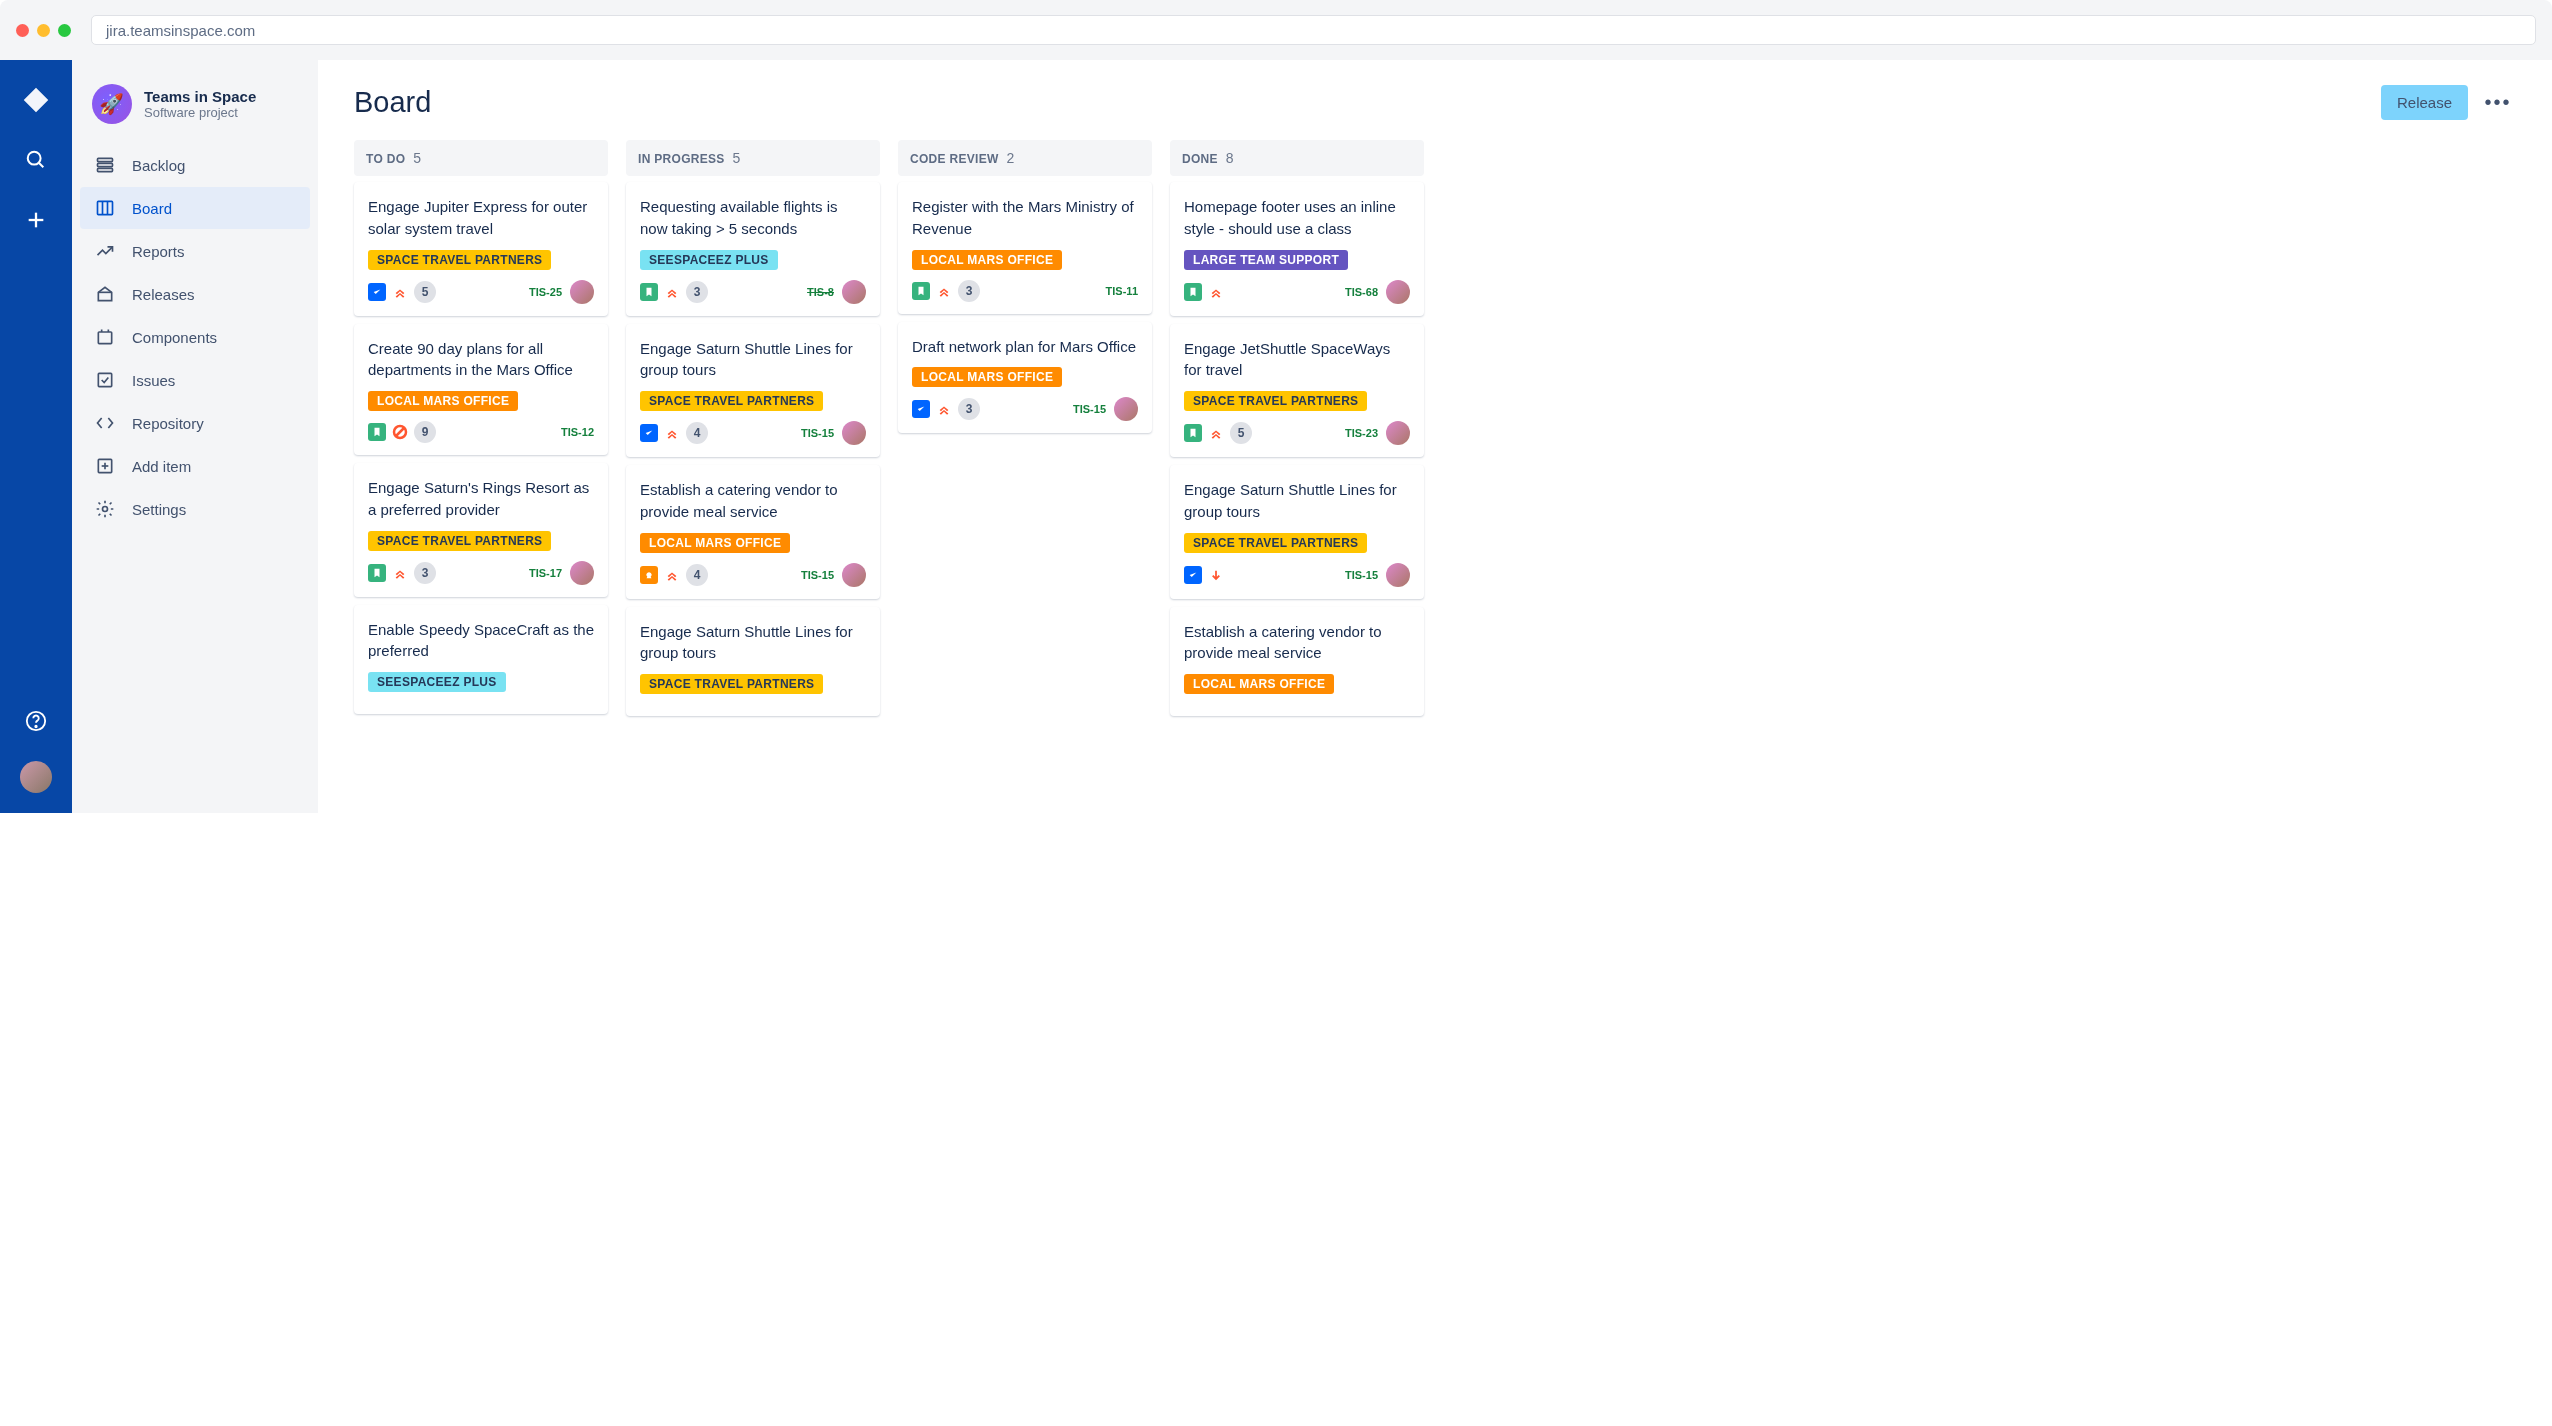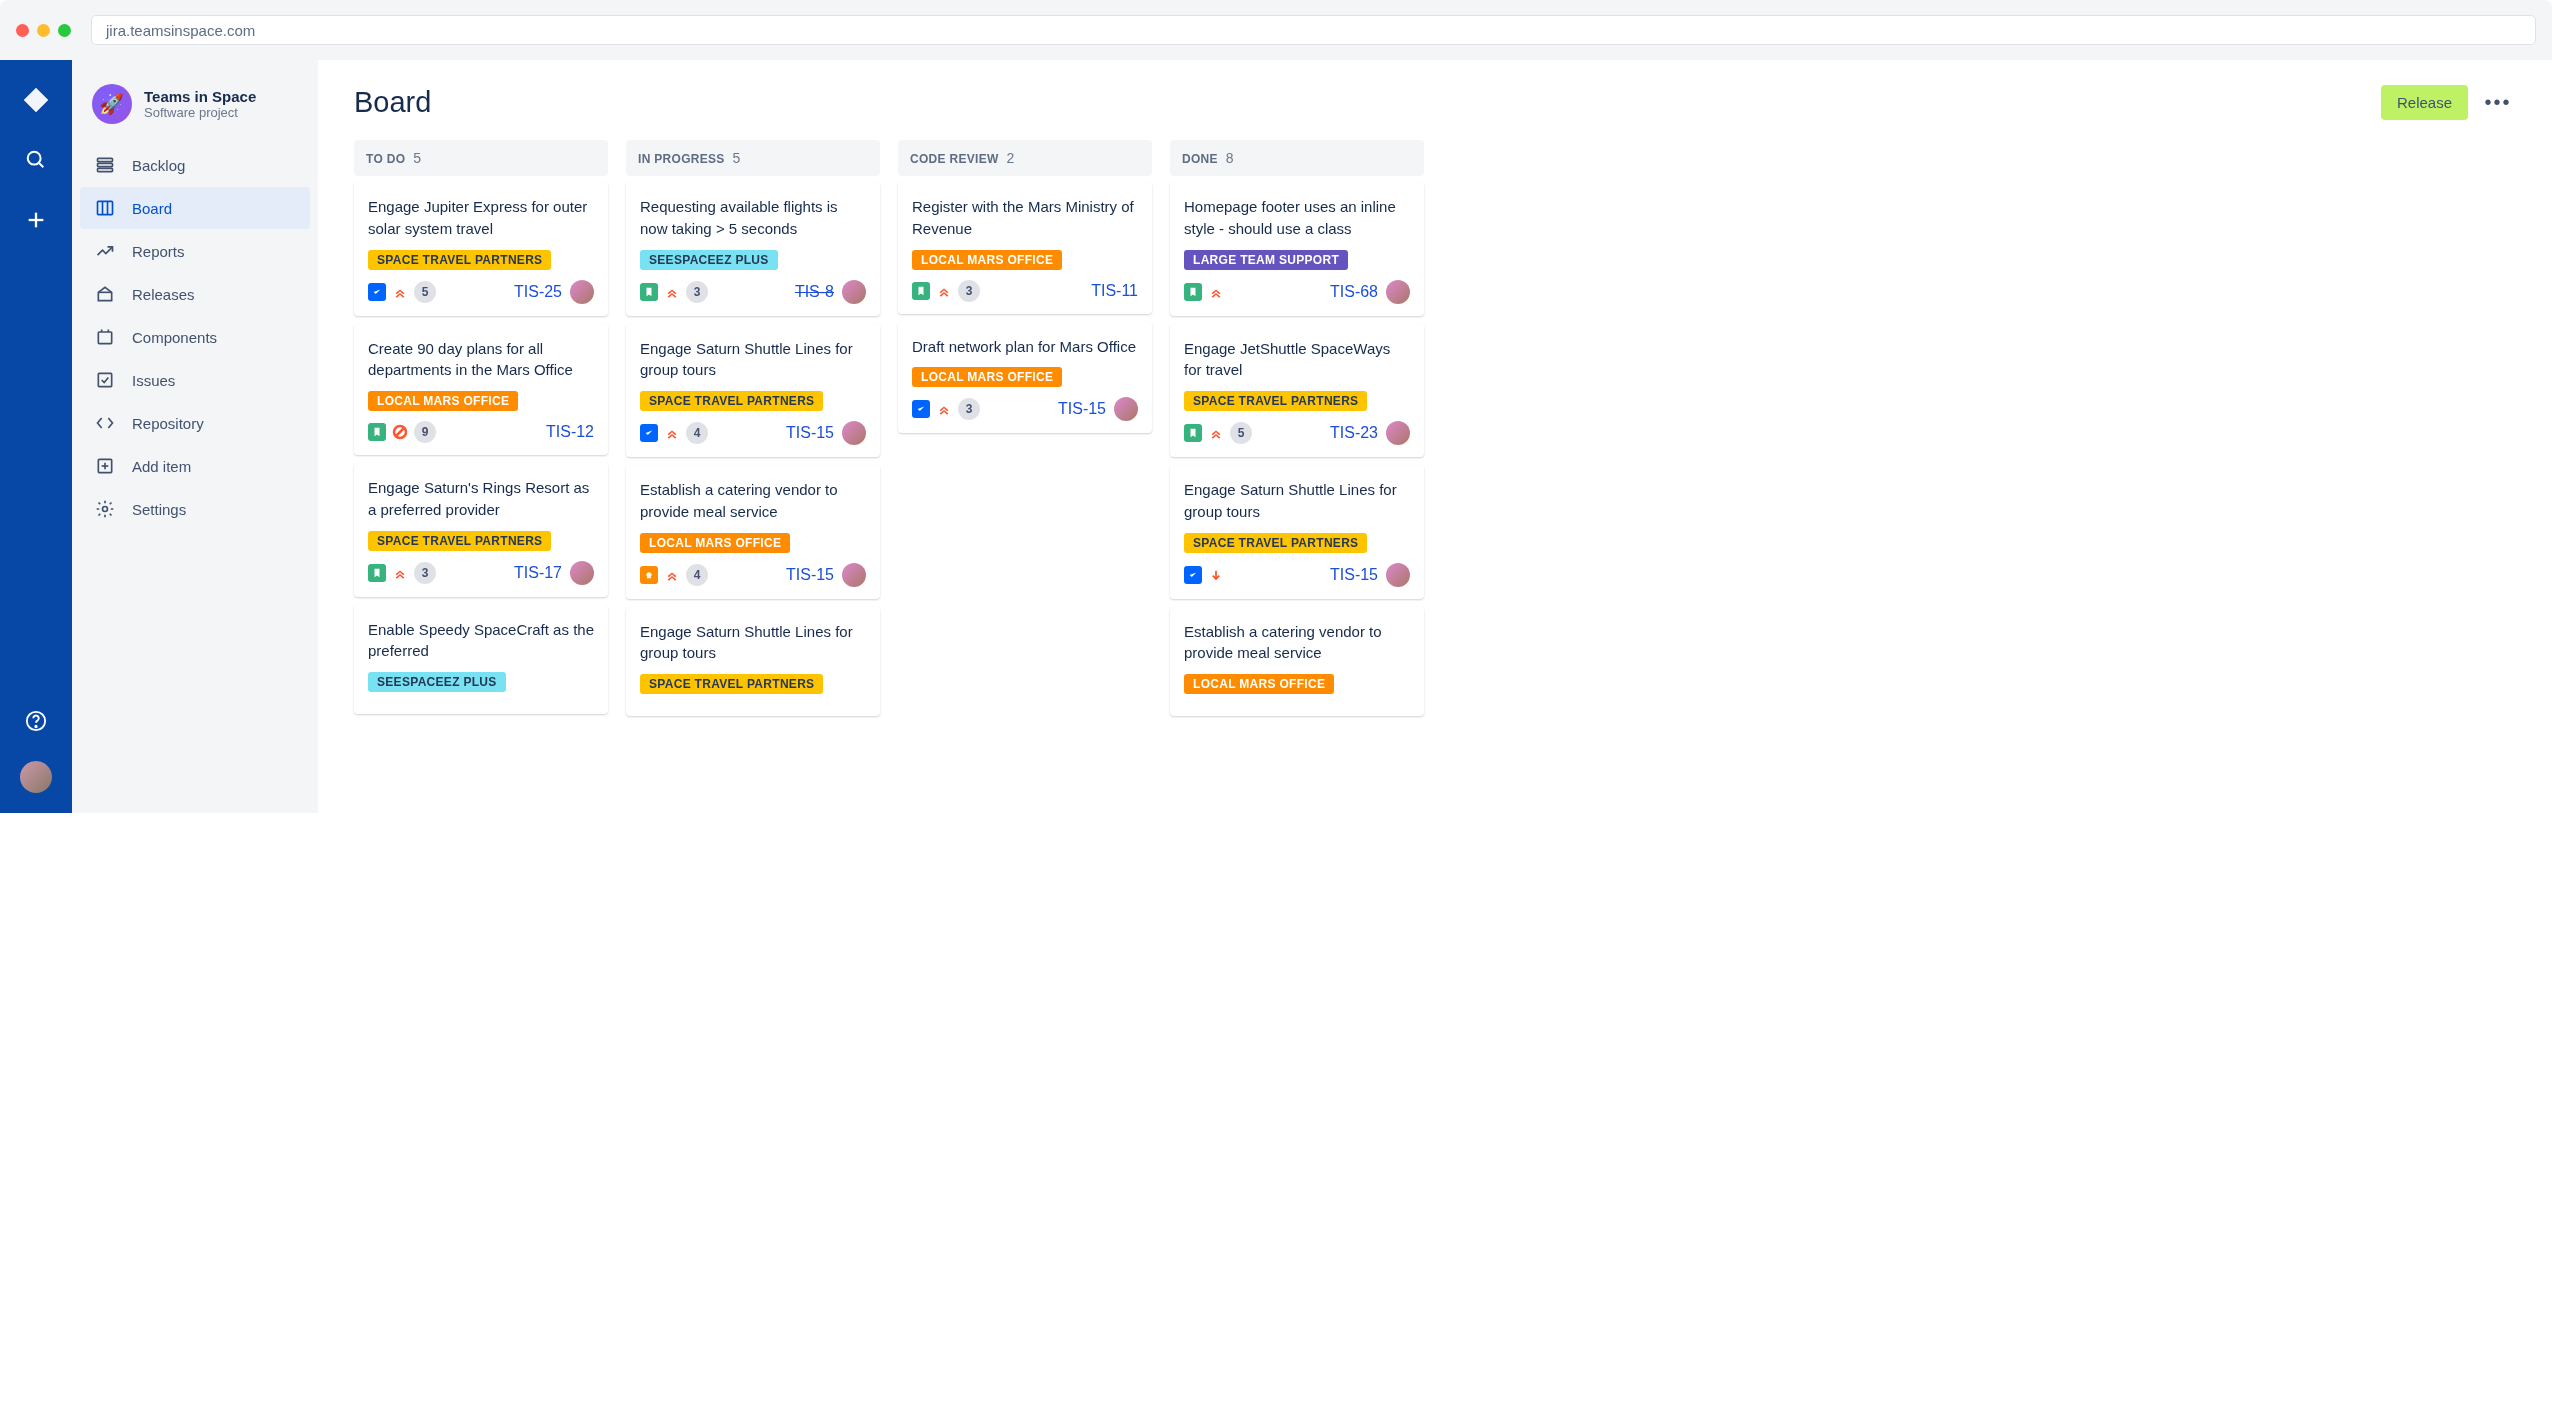--- a/index.html
+++ b/index.html
@@ -33,21 +33,21 @@
 .nav-item { display: flex; align-items: center; gap: 16px; padding: 10px 14px; border-radius: 4px; cursor: pointer; color: #42526E; font-size: 15px; }
 .nav-item.active { background: #E4ECF9; color: #0052CC; font-weight: 500; }
 .nav-icon { width: 22px; height: 22px; display: flex; align-items: center; justify-content: center; color: #42526E; }
 .nav-item.active .nav-icon { color: #0052CC; }
 
 
 .main { flex: 1; background: #fff; padding: 24px 36px; overflow: hidden; }
 .main-header { display: flex; align-items: center; justify-content: space-between; margin-bottom: 20px; }
 .page-title { font-size: 29px; font-weight: 500; color: #172B4D; }
 .header-actions { display: flex; align-items: center; gap: 12px; }
-.release-btn { background: #bef264; border: none; padding: 9px 16px; border-radius: 4px; font-size: 15px; color: #42526E; cursor: pointer; font-weight: 500;}
+.release-btn { background: #7dd3fc; border: none; padding: 9px 16px; border-radius: 4px; font-size: 15px; color: #42526E; cursor: pointer; font-weight: 500;}
 .more-btn { width: 36px; height: 36px; display: flex; align-items: center; justify-content: center; cursor: pointer; color: #42526E; font-size: 20px; letter-spacing: 2px; }
 
 .filters { display: flex; align-items: center; gap: 16px; margin-bottom: 20px; }
 .search-box { width: 90px; height: 36px; background: #F4F5F7; border-radius: 4px; display: flex; align-items: center; justify-content: center; color: #42526E; }
 .quick-filters { display: flex; align-items: center; gap: 8px; color: #42526E; font-size: 15px; cursor: pointer; padding: 6px 8px; }
 
 
 .board { display: flex; gap: 18px; }
 .column { width: 254px; min-width: 254px; }
 .col-header { padding: 10px 12px; background: #F4F5F7; border-radius: 4px; margin-bottom: 6px; }
@@ -64,21 +64,21 @@
 
 .card-meta { display: flex; align-items: center; justify-content: space-between; }
 .meta-left { display: flex; align-items: center; gap: 6px; }
 .type-icon { width: 18px; height: 18px; border-radius: 3px; display: flex; align-items: center; justify-content: center; }
 .type-task { background: #0065FF; color:#fff; }
 .type-story { background: #36B37E; color:#fff; }
 .type-impr { background: #FF8B00; color:#fff; }
 .prio-icon { width: 16px; height: 16px; display: flex; align-items: center; justify-content: center; }
 .points { width: 22px; height: 22px; border-radius: 11px; background: #DFE1E6; display: flex; align-items: center; justify-content: center; font-size: 12px; font-weight: 600; color: #42526E; }
 .meta-right { display: flex; align-items: center; gap: 8px; }
-.issue-key { font-size: 16px; color: #1d4ed8; font-weight: 400; }
+.issue-key { font-size: 11px; color: #15803d; font-weight: 700; }
 .issue-key.done { text-decoration: line-through; }
 .avatar { width: 24px; height: 24px; border-radius: 50%; background: linear-gradient(135deg,#d8c,#a76); }
 
 svg { display: block; }
 </style>
 </head>
 <body>
 
 <div class="browser-chrome">
   <div class="traffic-lights">

